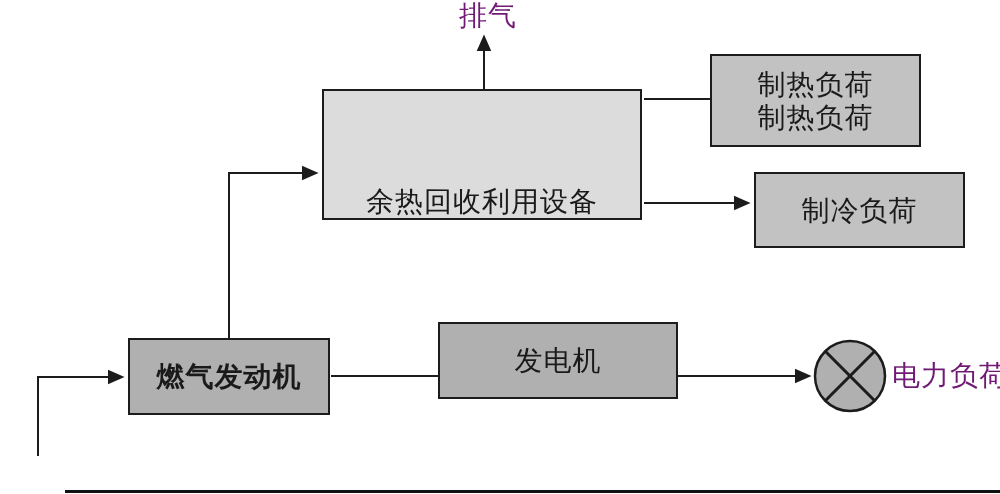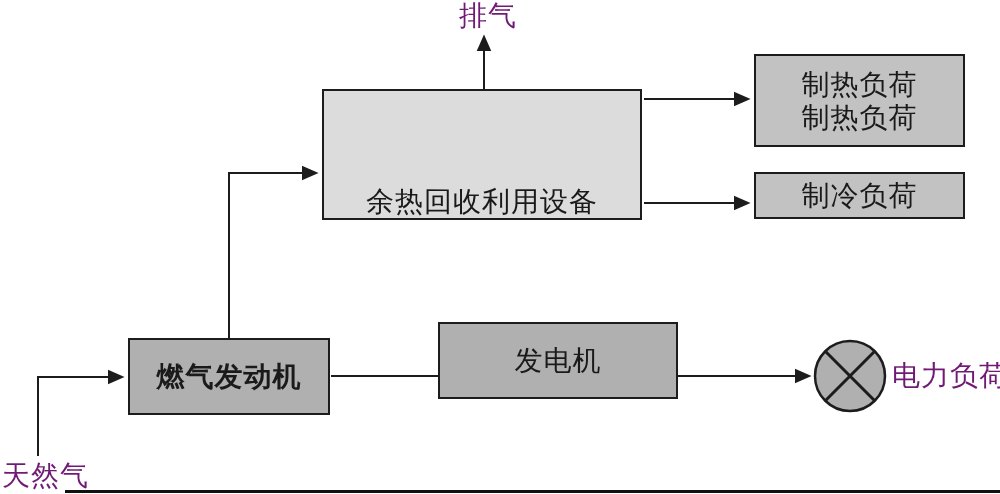--- a/index.html
+++ b/index.html
@@ -35,22 +35,22 @@
     font-size: 28px;
     letter-spacing: 1px;
     line-height: 33px;
     color: #1a1a1a;
   }
   .node-light  { background: #dcdcdc; }
   .node-medium { background: #c2c2c2; }
   .node-dark   { background: #b0b0b0; }
 
   .node-waste-heat { left: 322px; top: 89px;  width: 320px; height: 131px; justify-content: flex-end; }
-  .node-heating    { left: 754px; top: 54px;  width: 211px; height: 93px;  }
-  .node-cooling    { left: 754px; top: 172px; width: 211px; height: 47px;  }
+  .node-heating    { left: 710px; top: 54px;  width: 211px; height: 93px;  }
+  .node-cooling    { left: 754px; top: 172px; width: 211px; height: 76px;  }
   .node-engine     { left: 128px; top: 338px; width: 202px; height: 77px; font-weight: bold;  }
   .node-generator  { left: 438px; top: 322px; width: 240px; height: 77px;  }
 
   .free-label {
     position: absolute;
     font-size: 28px;
     letter-spacing: 1px;
     line-height: 30px;
     white-space: nowrap;
     color: #701a75;
@@ -109,17 +109,16 @@
   <div class="node node-dark node-engine">
     <span>燃气发动机</span>
   </div>
 
   <div class="node node-dark node-generator">
     <span>发电机</span>
   </div>
 
   <div class="free-label label-exhaust">排气</div>
 
-  <div class="free-label label-natural-gas">天然气</div>
 
   <div class="free-label label-power-load">电力负荷</div>
 
 </div>
 
 </body></html>

